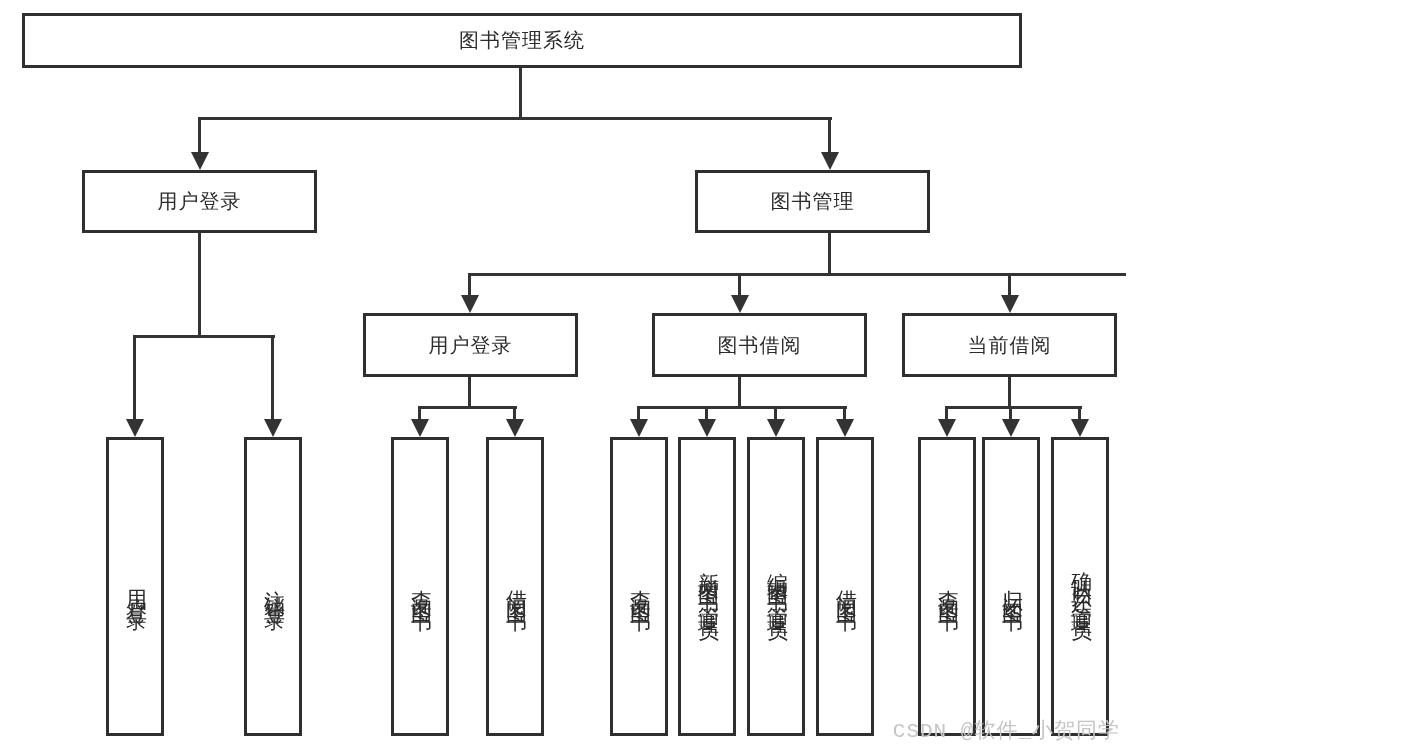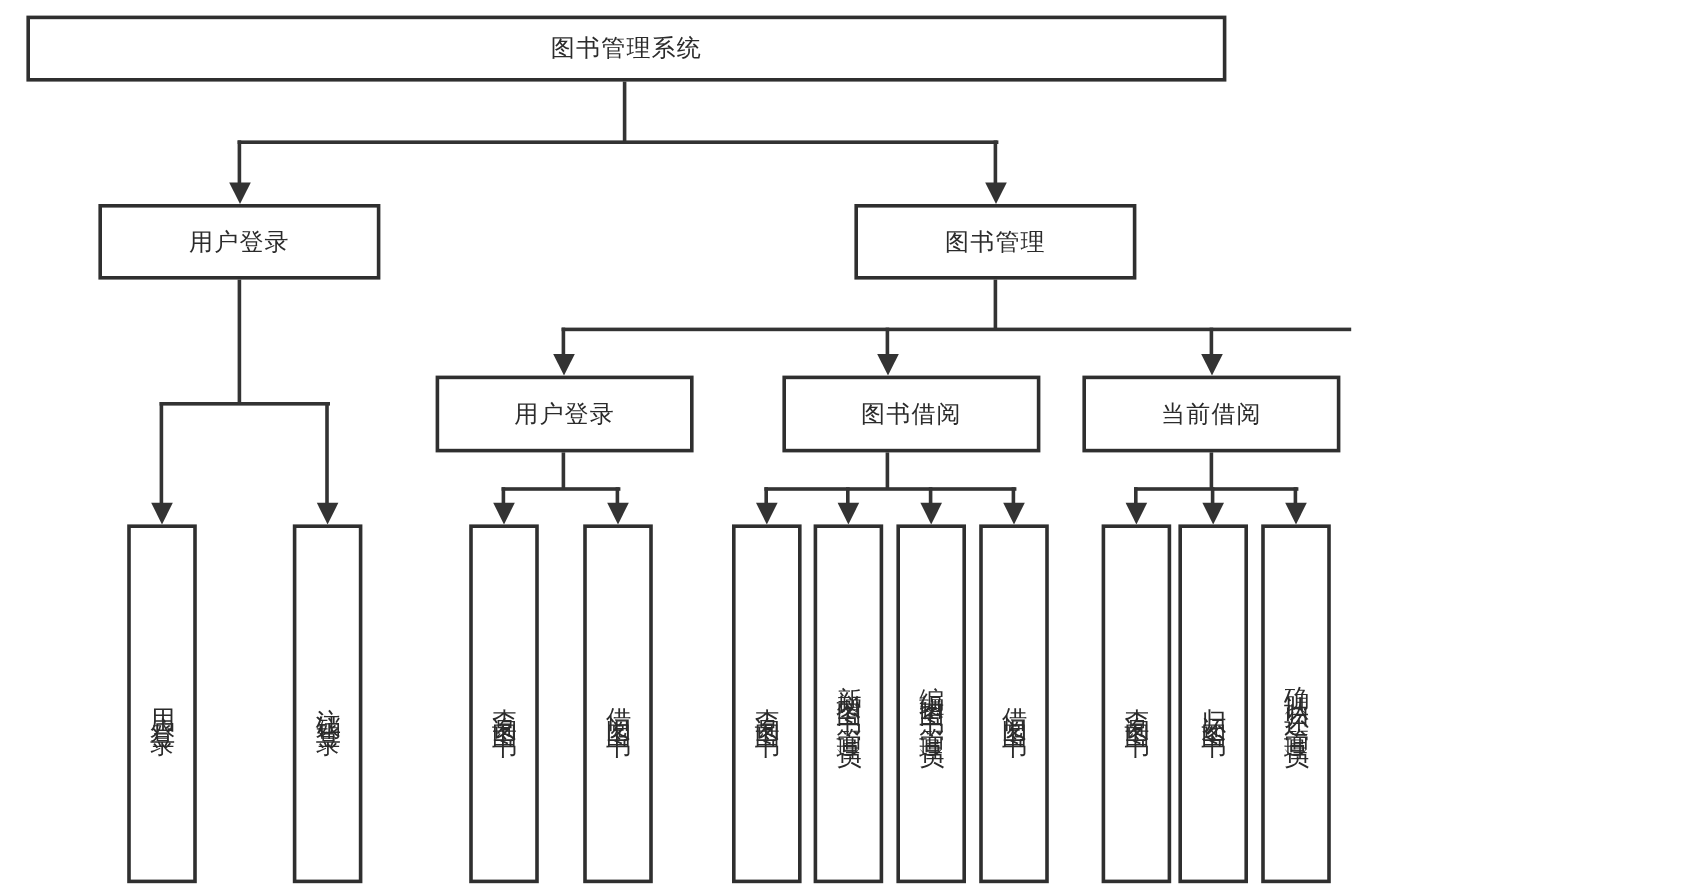--- a/index.html
+++ b/index.html
@@ -1,20 +1,20 @@
 <!DOCTYPE html>
 <html><head>
 <meta charset="utf-8">
 <style>
   html,body{margin:0;padding:0;background:#ffffff;}
   #stage{
     position:relative;
     width:1126px;height:747px;
     background:#ffffff;
-    font-family:Liberation Sans, sans-serif;
+    font-family:Liberation Mono, monospace;
     color:#2b2b2b;
     overflow:hidden;
   }
   .box{
     position:absolute;
     box-sizing:border-box;
     background:#ffffff;
     border:3px solid #2f2f2f;
     display:flex;
     align-items:center;
@@ -62,21 +62,21 @@
   <div class="vl" style="left:519px;top:68px;height:51px;"></div>
   <div class="hl" style="left:198px;top:117px;width:634px;"></div>
   <div class="vl" style="left:198px;top:117px;height:37px;"></div>
   <div class="ah" style="left:191px;top:152px;"></div>
   <div class="vl" style="left:828px;top:117px;height:37px;"></div>
   <div class="ah" style="left:821px;top:152px;"></div>
 
   <div class="box" style="left:82px;top:170px;width:235px;height:63px;">
     <span class="hlabel">用户登录</span>
   </div>
-  <div class="box" style="left:712px;top:170px;width:235px;height:63px;">
+  <div class="box" style="left:695px;top:170px;width:235px;height:63px;">
     <span class="hlabel">图书管理</span>
   </div>
 
   <div class="vl" style="left:198px;top:233px;height:104px;"></div>
   <div class="hl" style="left:133px;top:335px;width:142px;"></div>
   <div class="vl" style="left:133px;top:335px;height:86px;"></div>
   <div class="ah" style="left:126px;top:419px;"></div>
   <div class="vl" style="left:271px;top:335px;height:86px;"></div>
   <div class="ah" style="left:264px;top:419px;"></div>
 
@@ -172,14 +172,15 @@
     <span class="vlabel">确认归还（管理员）</span>
   </div>
 
   <div class="box" style="left:1197px;top:437px;width:58px;height:299px;">
     <span class="vlabel">新增借阅记录</span>
   </div>
   <div class="box" style="left:1315px;top:437px;width:58px;height:299px;">
     <span class="vlabel">查询借阅记录</span>
   </div>
 
+  <div class="watermark">CSDN @软件_小贺同学</div>
 
 </div>
 
 </body></html>

